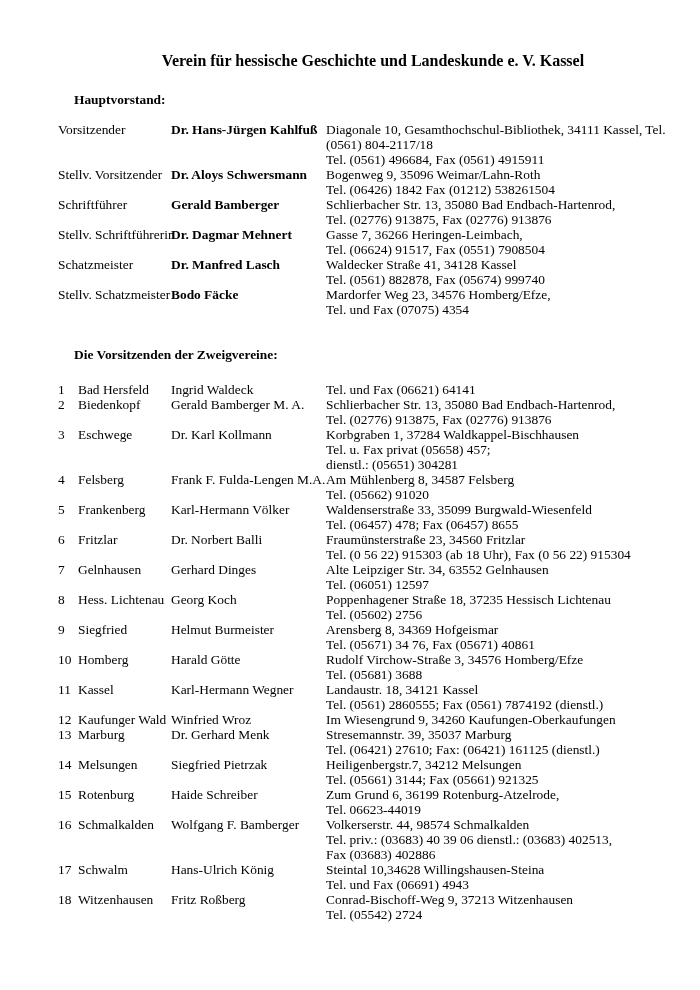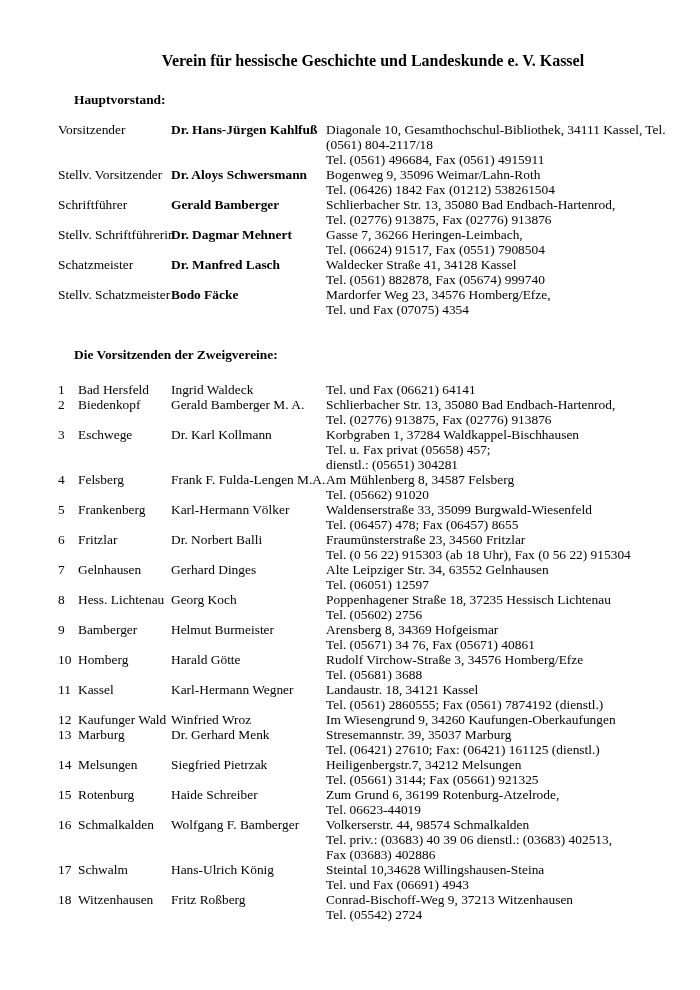--- a/index.html
+++ b/index.html
@@ -155,21 +155,21 @@
       <div class="num">8</div>
       <div class="place">Hess. Lichtenau</div>
       <div class="name">Georg Koch</div>
       <div class="addr">
         <span class="line">Poppenhagener Straße 18, 37235 Hessisch Lichtenau</span>
         <span class="line">Tel. (05602) 2756</span>
       </div>
     </div>
     <div class="branch-row">
       <div class="num">9</div>
-      <div class="place">Bamberger</div>
+      <div class="place">Siegfried</div>
       <div class="name">Helmut Burmeister</div>
       <div class="addr">
         <span class="line">Arensberg 8, 34369 Hofgeismar</span>
         <span class="line">Tel. (05671) 34 76, Fax (05671) 40861</span>
       </div>
     </div>
     <div class="branch-row">
       <div class="num">10</div>
       <div class="place">Homberg</div>
       <div class="name">Harald Götte</div>

